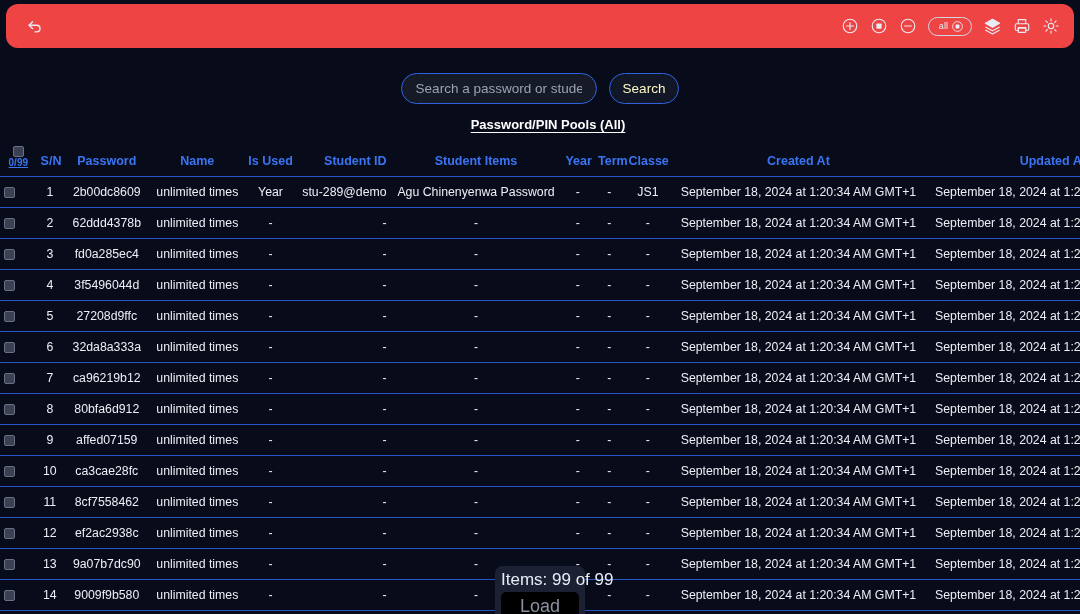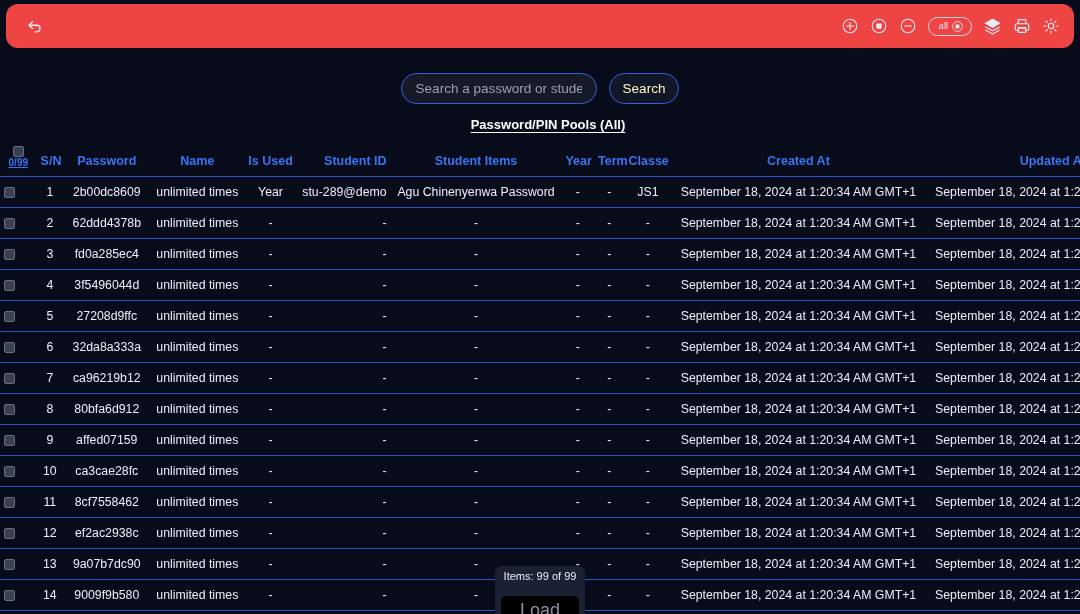--- a/index.html
+++ b/index.html
@@ -138,22 +138,22 @@
   
   .footer-overlay {
     position: absolute; left: 495px; top: 566px;
     width: 90px;
     background: #1b2133;
     border-radius: 7px;
     padding: 4px 6px 6px 6px;
     text-align: center;
   }
   .items-count {
-    color: #e8ecf5; font-size: 11px; white-space: nowrap;
-    display: block; margin-bottom: 14px;
+    color: #e8ecf5; font-size: 17px; white-space: nowrap;
+    display: block; margin-bottom: 2px;
   }
   .load-more {
     display: block; width: 100%;
     background: #000000;
     border: none; border-radius: 5px;
     color: #8a90a0;
     font-size: 18px;
     font-family: "Liberation Sans", sans-serif;
     padding: 4px 0;
   }

